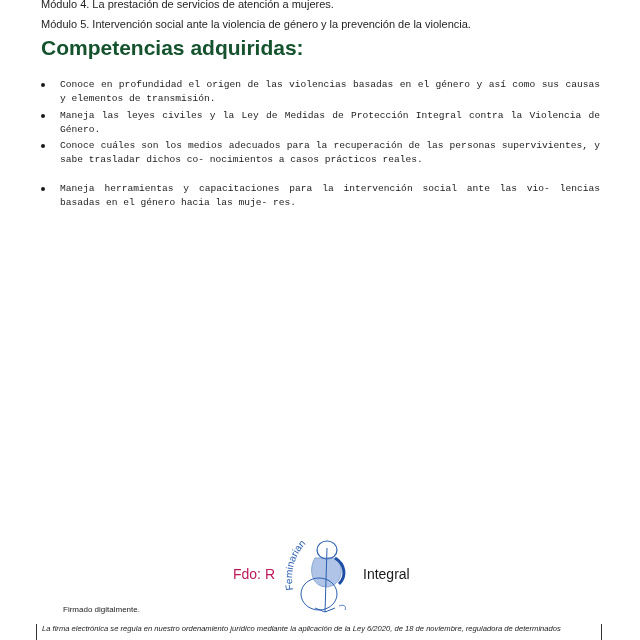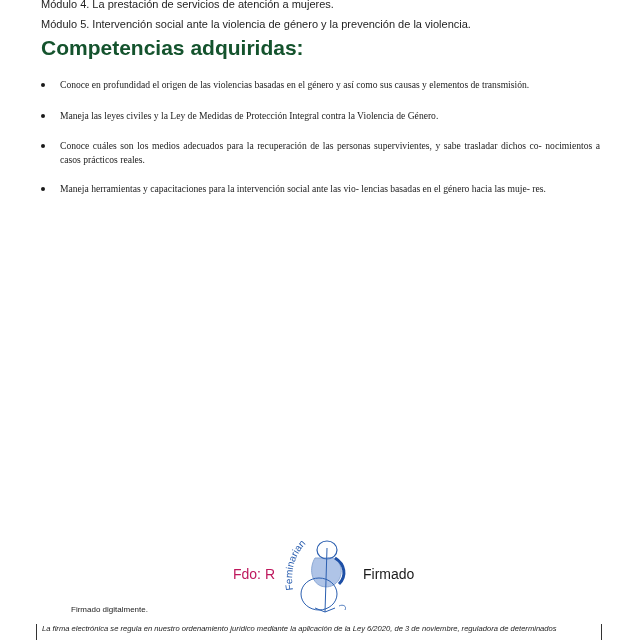--- a/index.html
+++ b/index.html
@@ -50,21 +50,21 @@
       top: 5px;
       width: 4px;
       height: 4px;
       border-radius: 50%;
       background: #1a1a1a;
     }
     .bullet-text {
       position: absolute;
       left: 19px;
       width: 540px;
-      font-family: Liberation Serif, serif;
+      font-family: Liberation Mono, monospace;
       font-size: 9.6px;
       line-height: 14px;
       color: #222;
       text-align: justify;
     }
     #b0 { top: 78px; }
     #b1 { top: 109px; }
     #b2 { top: 139px; }
     #b3 { top: 182px; }
 
@@ -84,21 +84,21 @@
     }
     .stamp {
       position: absolute;
       left: 283px;
       top: 528px;
       width: 80px;
       height: 88px;
     }
     .firmado {
       position: absolute;
-      left: 52px;
+      left: 44px;
       top: 605px;
       font-size: 8px;
       color: #222;
       padding-left: 19px;
     }
     .legal {
       position: absolute;
       left: 36px;
       top: 624px;
       width: 566px;
@@ -169,18 +169,18 @@
   <path d="M52,30 C62,36 64,48 56,56" fill="none" stroke="#1d4fa6" stroke-width="3"></path>
 
   <ellipse cx="36" cy="66" rx="18" ry="16" fill="none" stroke="#2b5fb0" stroke-width="1"></ellipse>
 
   <line x1="44" y1="20" x2="42" y2="84" stroke="#2b5fb0" stroke-width="1"></line>
   <line x1="42" y1="84" x2="32" y2="80" stroke="#2b5fb0" stroke-width="1"></line>
   <line x1="42" y1="84" x2="52" y2="80" stroke="#2b5fb0" stroke-width="1"></line>
   <path d="M56,78 C60,76 64,78 62,82" fill="none" stroke="#2b5fb0" stroke-width="0.8"></path>
 </svg>
 
-<div class="sign-right">Firmado</div>
+<div class="sign-right">Integral</div>
 
 <div class="firmado">Firmado digitalmente.</div>
 
-<div class="legal">La firma electrónica se regula en nuestro ordenamiento jurídico mediante la aplicación de la Ley 6/2020, de 3 de noviembre, reguladora de determinados</div>
+<div class="legal">La firma electrónica se regula en nuestro ordenamiento jurídico mediante la aplicación de la Ley 6/2020, de 18 de noviembre, reguladora de determinados</div>
 <div class="legal-line2"></div>
 
 </body></html>

